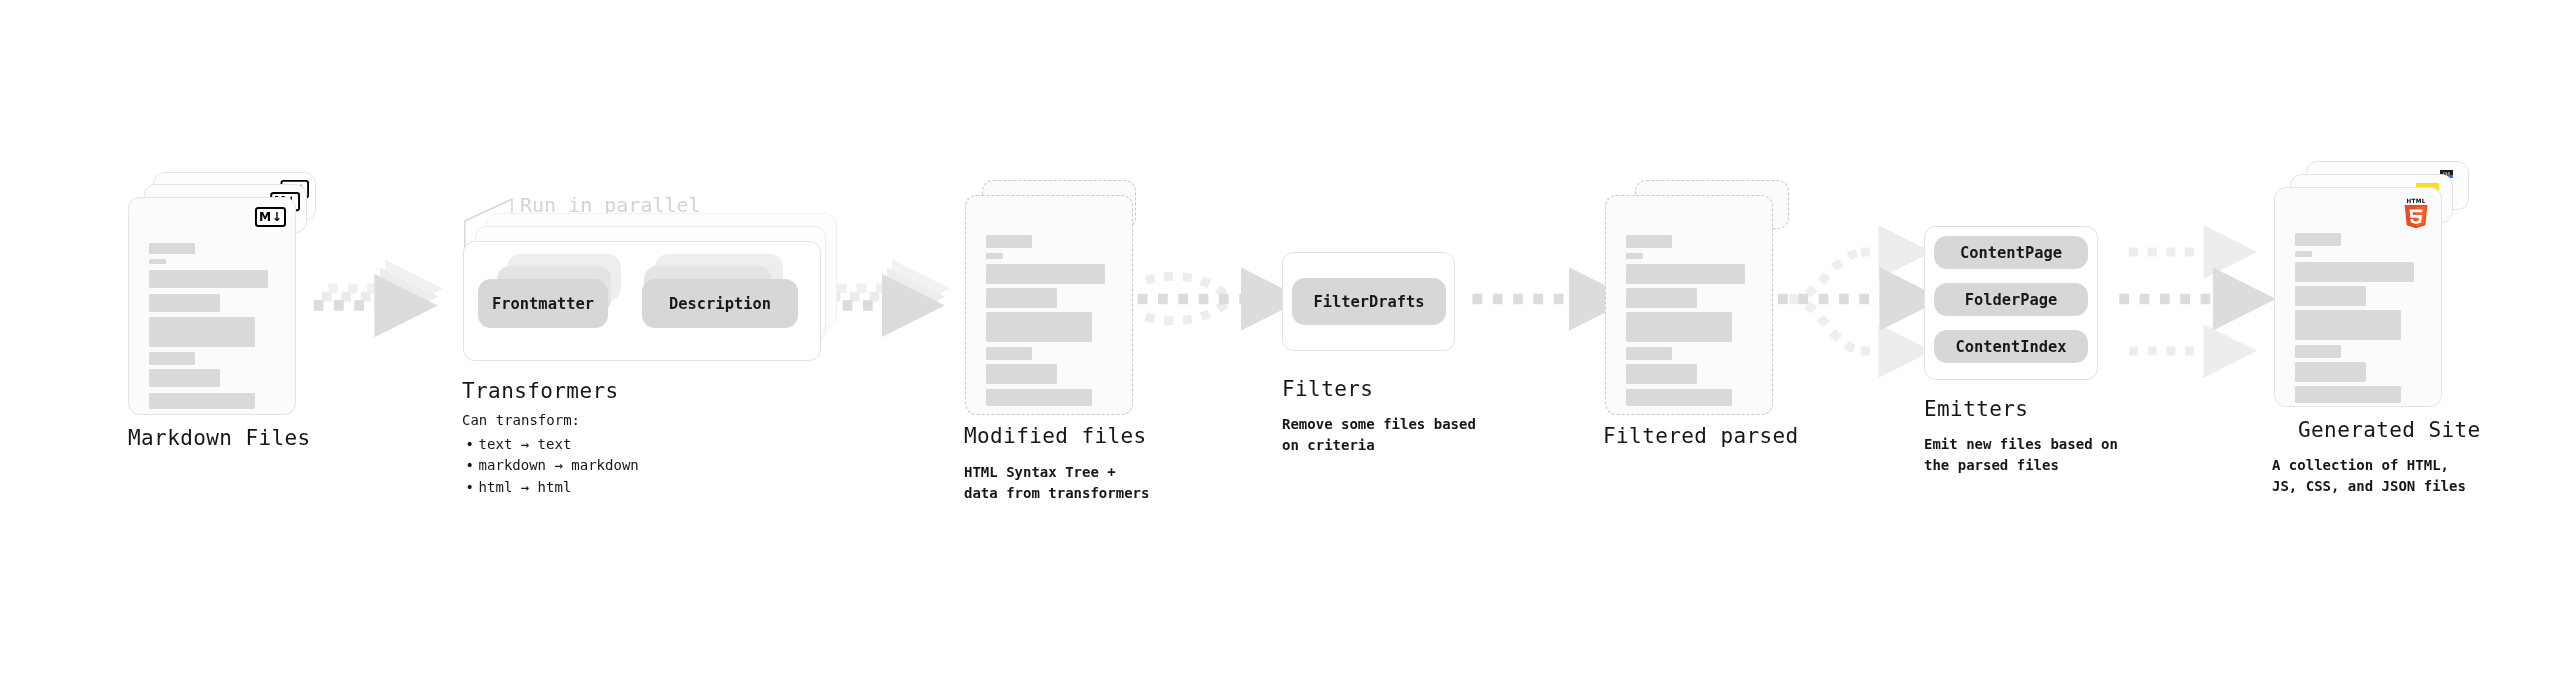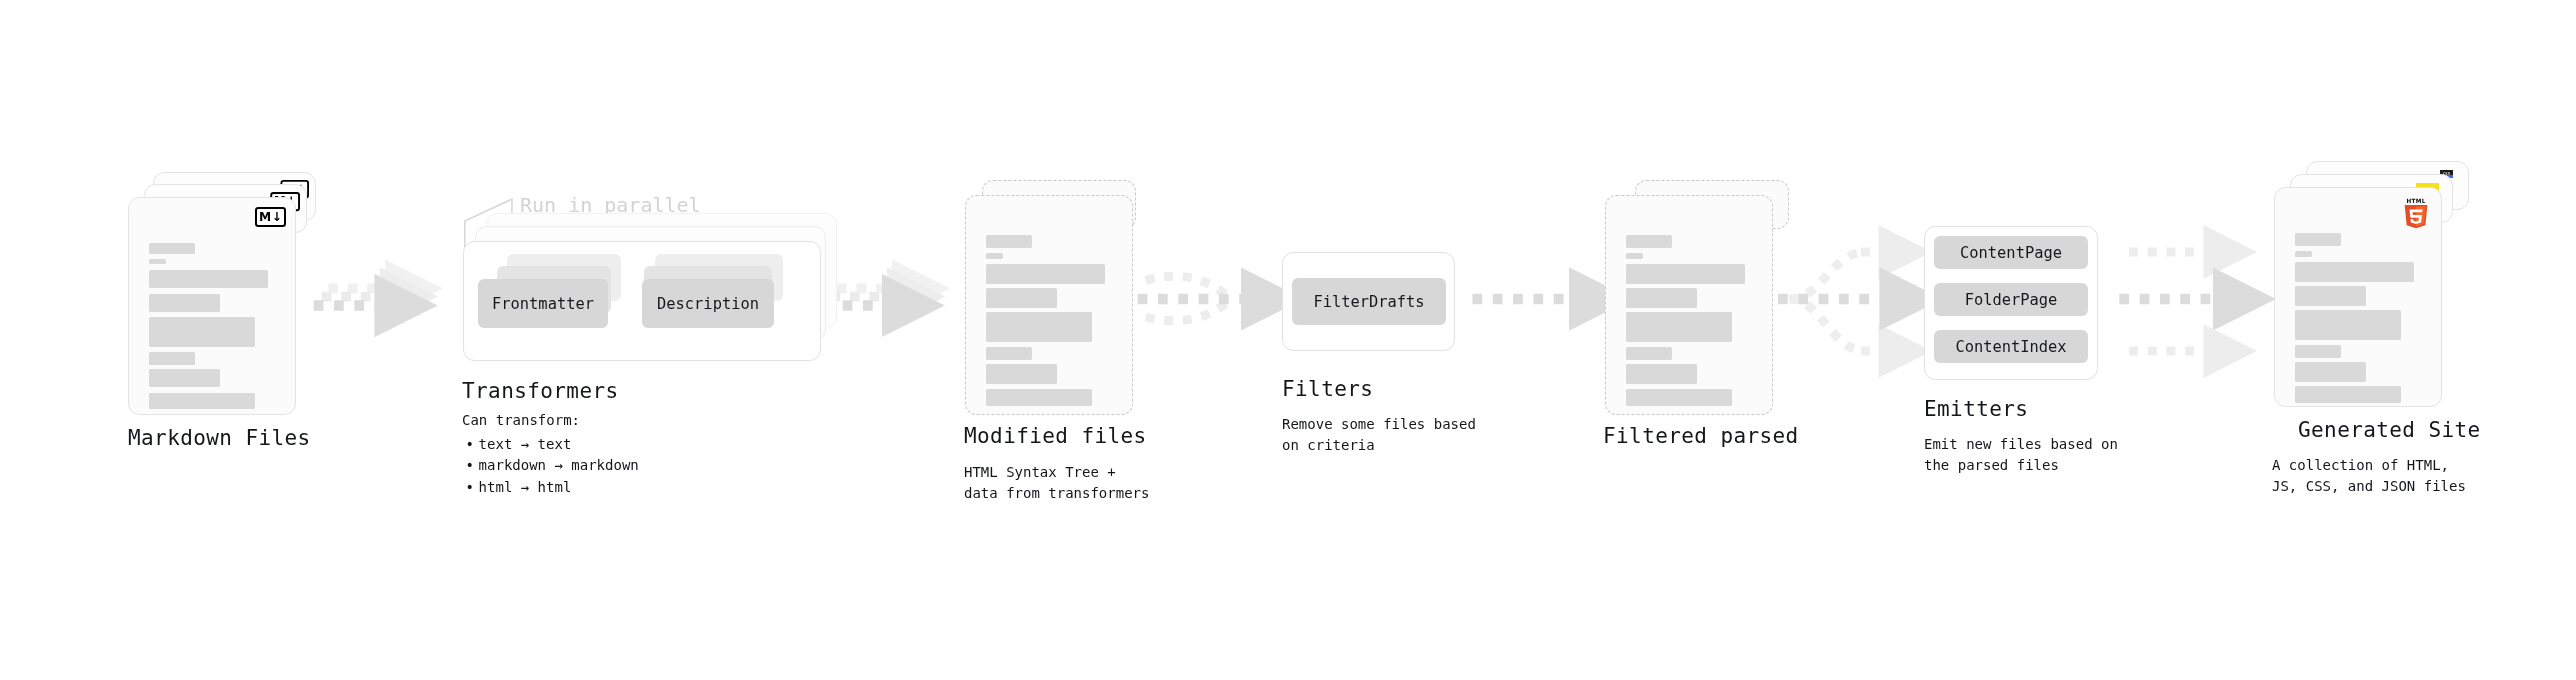--- a/index.html
+++ b/index.html
@@ -29,20 +29,21 @@
     letter-spacing: 0.4px;
     color: #14161a;
     white-space: nowrap;
   }
   .stage-desc {
     position: absolute;
     font-size: 14px;
     line-height: 1.5;
     color: #14161a;
     white-space: pre-line;
+    font-weight: bold;
   }
   .stage-sub {
     position: absolute;
     font-size: 14px;
     line-height: 1.55;
     color: #14161a;
   }
   .stage-sub .bullets {
     margin: 2px;
     padding: 0 0 0 14.6px;
@@ -116,28 +117,29 @@
     border-radius: 11.4px;
     background: #ffffff;
     box-sizing: border-box;
   }
   .group-box.l2 { border-color: #ececec; background: #fdfdfd; }
   .group-box.l3 { border-color: #f2f2f2; background: #fdfdfd; }
 
   .chip {
     position: absolute;
     background: #d7d7d7;
-    border-radius: 6px;
+    border-radius: 13px;
     display: flex;
     align-items: center;
     justify-content: center;
     font-size: 15.4px;
     color: #16181c;
     white-space: nowrap;
     box-sizing: border-box;
+    font-weight: bold;
   }
   .chip.l2 { background: #e4e4e4; color: transparent; }
   .chip.l3 { background: #eeeeee; color: transparent; }
 
   .parallel-label {
     position: absolute;
     font-size: 20px;
     color: #d3d3d3;
     white-space: nowrap;
   }
@@ -257,21 +259,21 @@
   <div class="group-box l3" style="left:486px; top:213px; width:351px; height:115px;"></div>
   <div class="group-box l2" style="left:475px; top:226px; width:351px; height:115px;"></div>
   <div class="group-box" style="left:463px; top:241px; width:358px; height:120px;"></div>
 
   <div class="chip l3" style="left:507px; top:254px; width:114px; height:47px;"></div>
   <div class="chip l3" style="left:655px; top:254px; width:128px; height:47px;"></div>
   <div class="chip l2" style="left:497px; top:266px; width:114px; height:47px;"></div>
   <div class="chip l2" style="left:644px; top:266px; width:128px; height:47px;"></div>
 
   <div class="chip" style="left:478px; top:279px; width:130px; height:49px;">Frontmatter</div>
-  <div class="chip" style="left:642px; top:279px; width:132px; height:49px;">Description</div>
+  <div class="chip" style="left:642px; top:279px; width:156px; height:49px;">Description</div>
 
   <div class="stage-title" style="left:462px; top:379px;">Transformers</div>
   <div class="stage-sub" style="left:462px; top:410px;">
     <div>Can transform:</div>
     <ul class="bullets">
       <li>text → text</li>
       <li>markdown → markdown</li>
       <li>html → html</li>
     </ul>
   </div>

